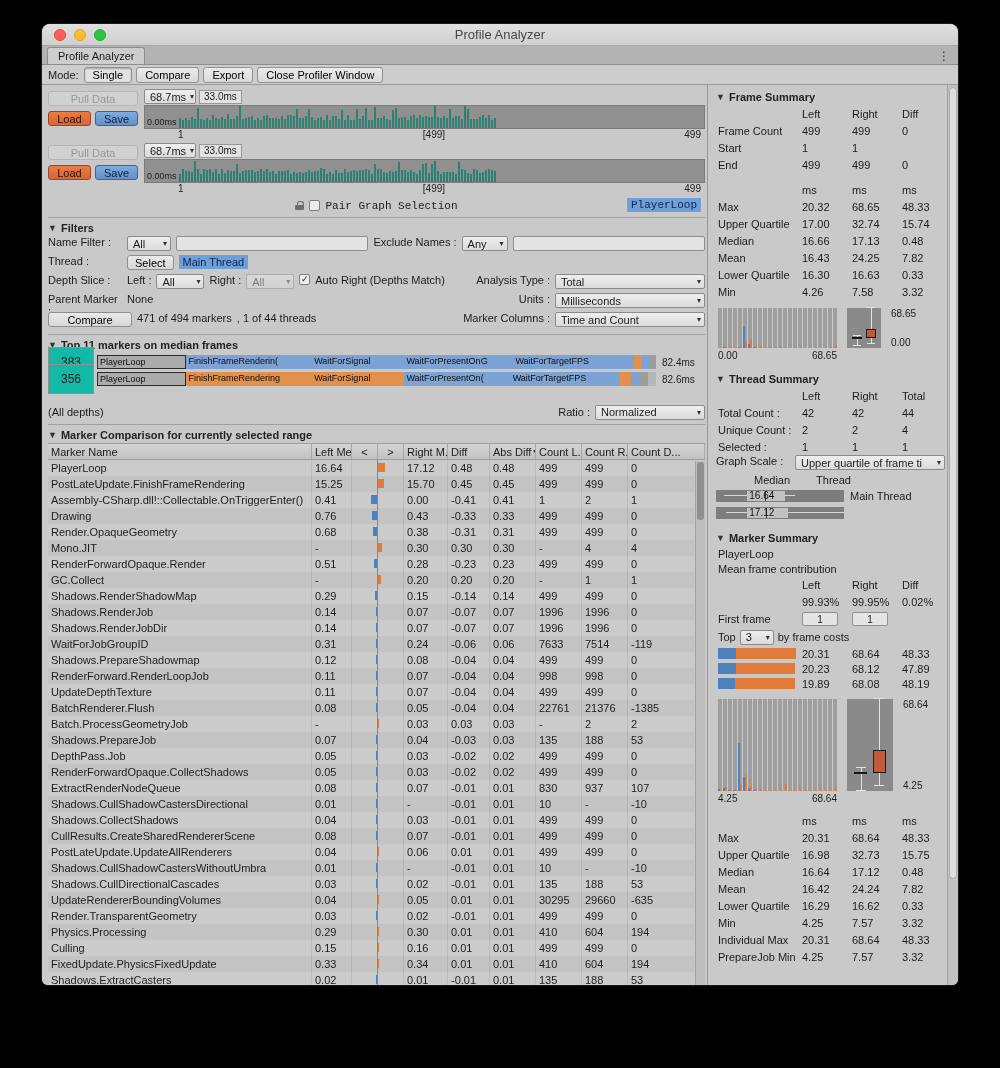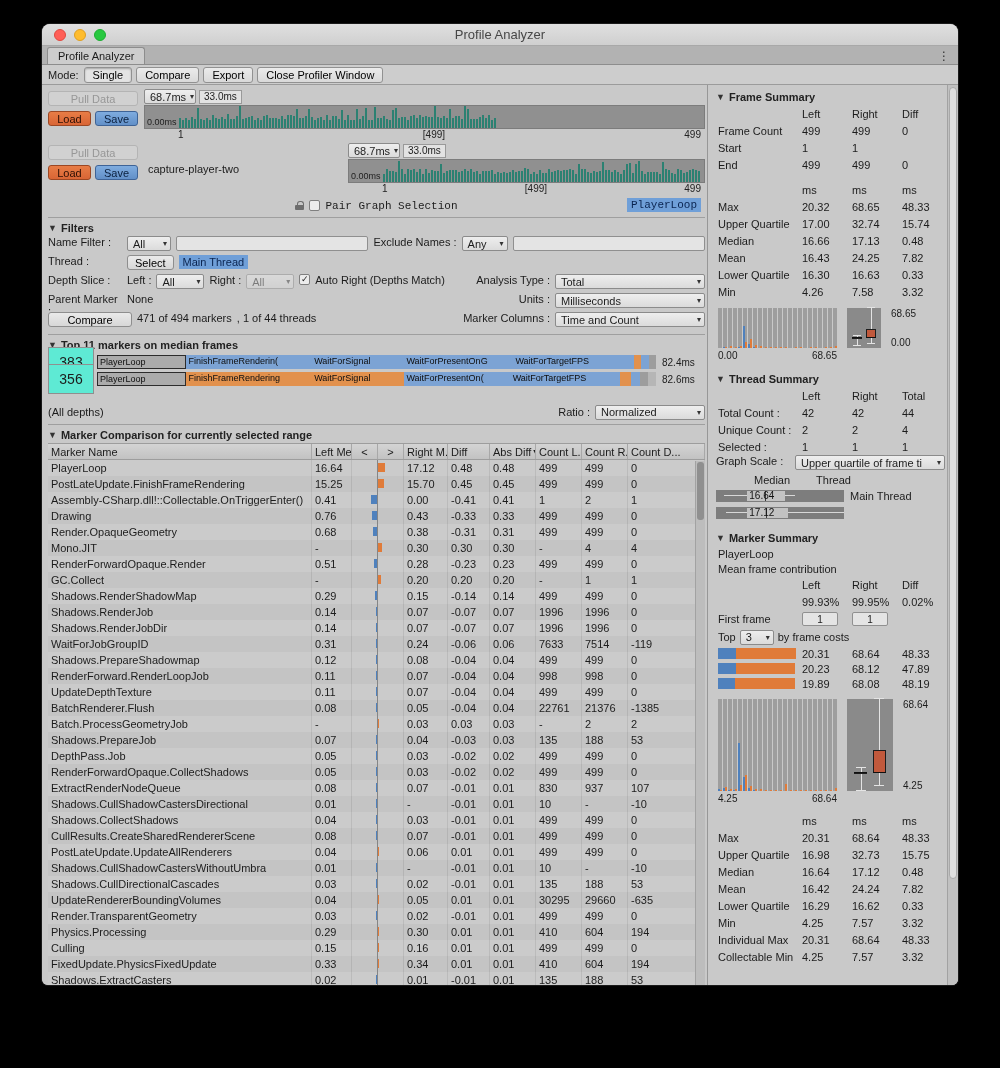--- a/index.html
+++ b/index.html
@@ -70,21 +70,21 @@
   .lock-icon:before { content:""; position:absolute; top:0; left:2px; width:5px; height:5px; border:1.5px solid #6d6d6d; border-bottom:none; border-radius:3px 3px 0 0; }
   .lock-icon:after { content:""; position:absolute; bottom:0; left:0; width:9px; height:5px; background:#6d6d6d; border-radius:1px; }
   
   .lp-section { border-top:1px solid #9f9f9f; margin-top:3px; padding-top:2px; }
   .section-header { display:flex; align-items:center; gap:4px; height:16px; font-weight:bold; color:#222; }
   .foldout { font-size:9px; color:#333; }
   .f-row { display:flex; align-items:flex-start; gap:5px; height:19px; }
   .f-label { width:74px; flex:none; }
   
   .top10-row { display:flex; align-items:center; height:16px; margin:1px 0; gap:3px; }
-  .frame-box { width:46px; height:30px; flex:none; background:#5eead4; border:1px solid #8f8f8f; display:flex; align-items:center; justify-content:center; font-size:14px; }
+  .frame-box { width:46px; height:30px; flex:none; background:#14b8a6; border:1px solid #8f8f8f; display:flex; align-items:center; justify-content:center; font-size:12px; }
   .marker-bar { flex:1; height:14px; display:flex; background:#b6b6b6; overflow:hidden; }
   .seg { height:100%; font-size:9px; line-height:13px; padding-left:2px; color:#0e0e0e; overflow:hidden; white-space:nowrap; flex:none; }
   .seg.sel { border:1px solid #2c2c2c; }
   .bar-time { width:46px; flex:none; font-size:10px; padding-left:3px; }
   .top10-footer { display:flex; align-items:center; height:18px; gap:5px;margin-top:16px; }
   
   .cmp-section { flex:1; display:flex; flex-direction:column; overflow:hidden; position:relative; }
   .cmp-grid { display:grid; grid-template-columns:264px 40px 26px 26px 44px 42px 46px 46px 46px 1fr; }
   .cmp-header { height:17px; background:linear-gradient(#d4d4d4,#c2c2c2); border:1px solid #9d9d9d; border-left:none; border-right:none; flex:none; }
   .cmp-h-cell { display:flex; align-items:center; gap:2px; padding:0 3px; border-right:1px solid #a8a8a8; overflow:hidden; white-space:nowrap; }
@@ -307,21 +307,20 @@
               </div>
             </div>
             <div class="capture-row">
               <div class="cap-left">
                 <button class="btn btn-pull">Pull Data</button>
                 <div class="cap-ls">
                   <button class="btn btn-load">Load</button>
                   <button class="btn btn-save">Save</button>
                 </div>
               </div>
-              <div class="cap-name">capture-player-two</div>
               <div class="cap-chart">
                 <div class="cap-scale-row">
                   <div class="dd w52">
                     <span>68.7ms</span>
                     <span class="arrow">▾</span>
                   </div>
                   <div class="chip-ms">33.0ms</div>
                 </div>
                 <div class="fchart">
                   <div class="fbar" style="height: 37.5936%;"></div>
@@ -1544,21 +1543,21 @@
                 <span class="sv">7.57</span>
                 <span class="sv">3.32</span>
               </div>
               <div class="s-row">
                 <span class="sl">Individual Max</span>
                 <span class="sv">20.31</span>
                 <span class="sv">68.64</span>
                 <span class="sv">48.33</span>
               </div>
               <div class="s-row">
-                <span class="sl">Collectable Min</span>
+                <span class="sl">PrepareJob Min</span>
                 <span class="sv">4.25</span>
                 <span class="sv">7.57</span>
                 <span class="sv">3.32</span>
               </div>
             </div>
       </div>
     </div>
 
     <div class="v-scroll">
       <div class="v-thumb"></div>

